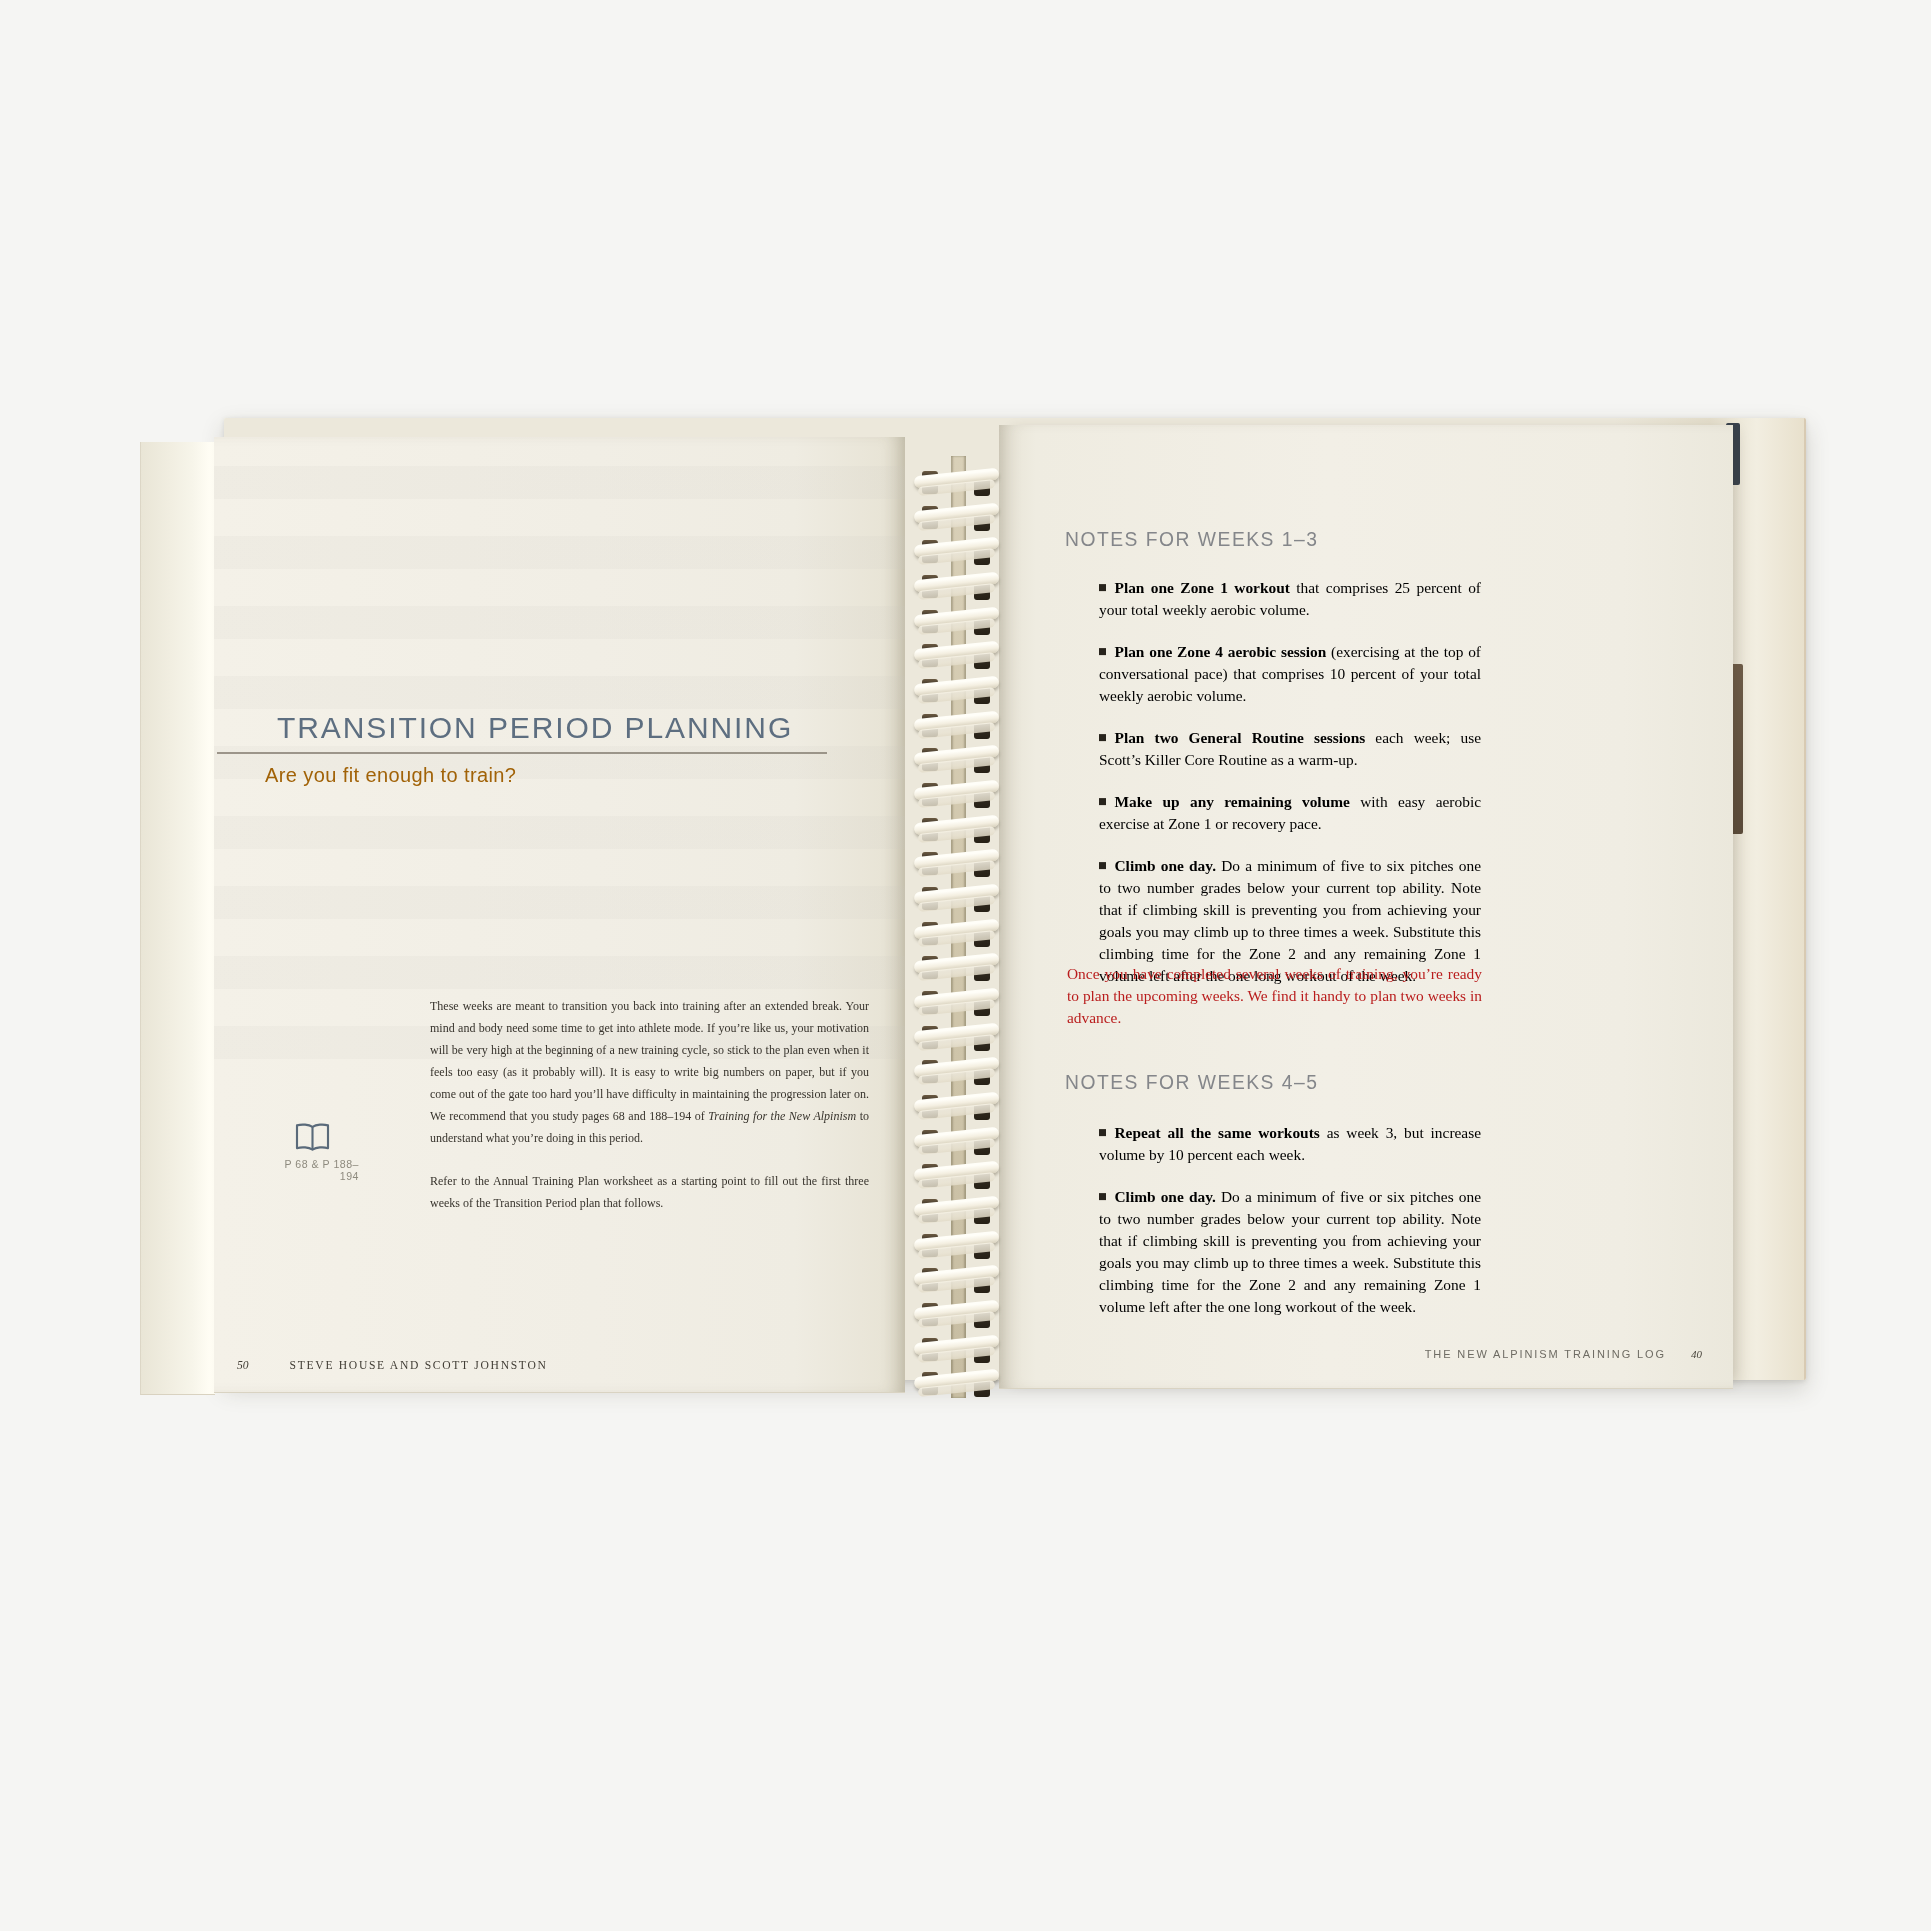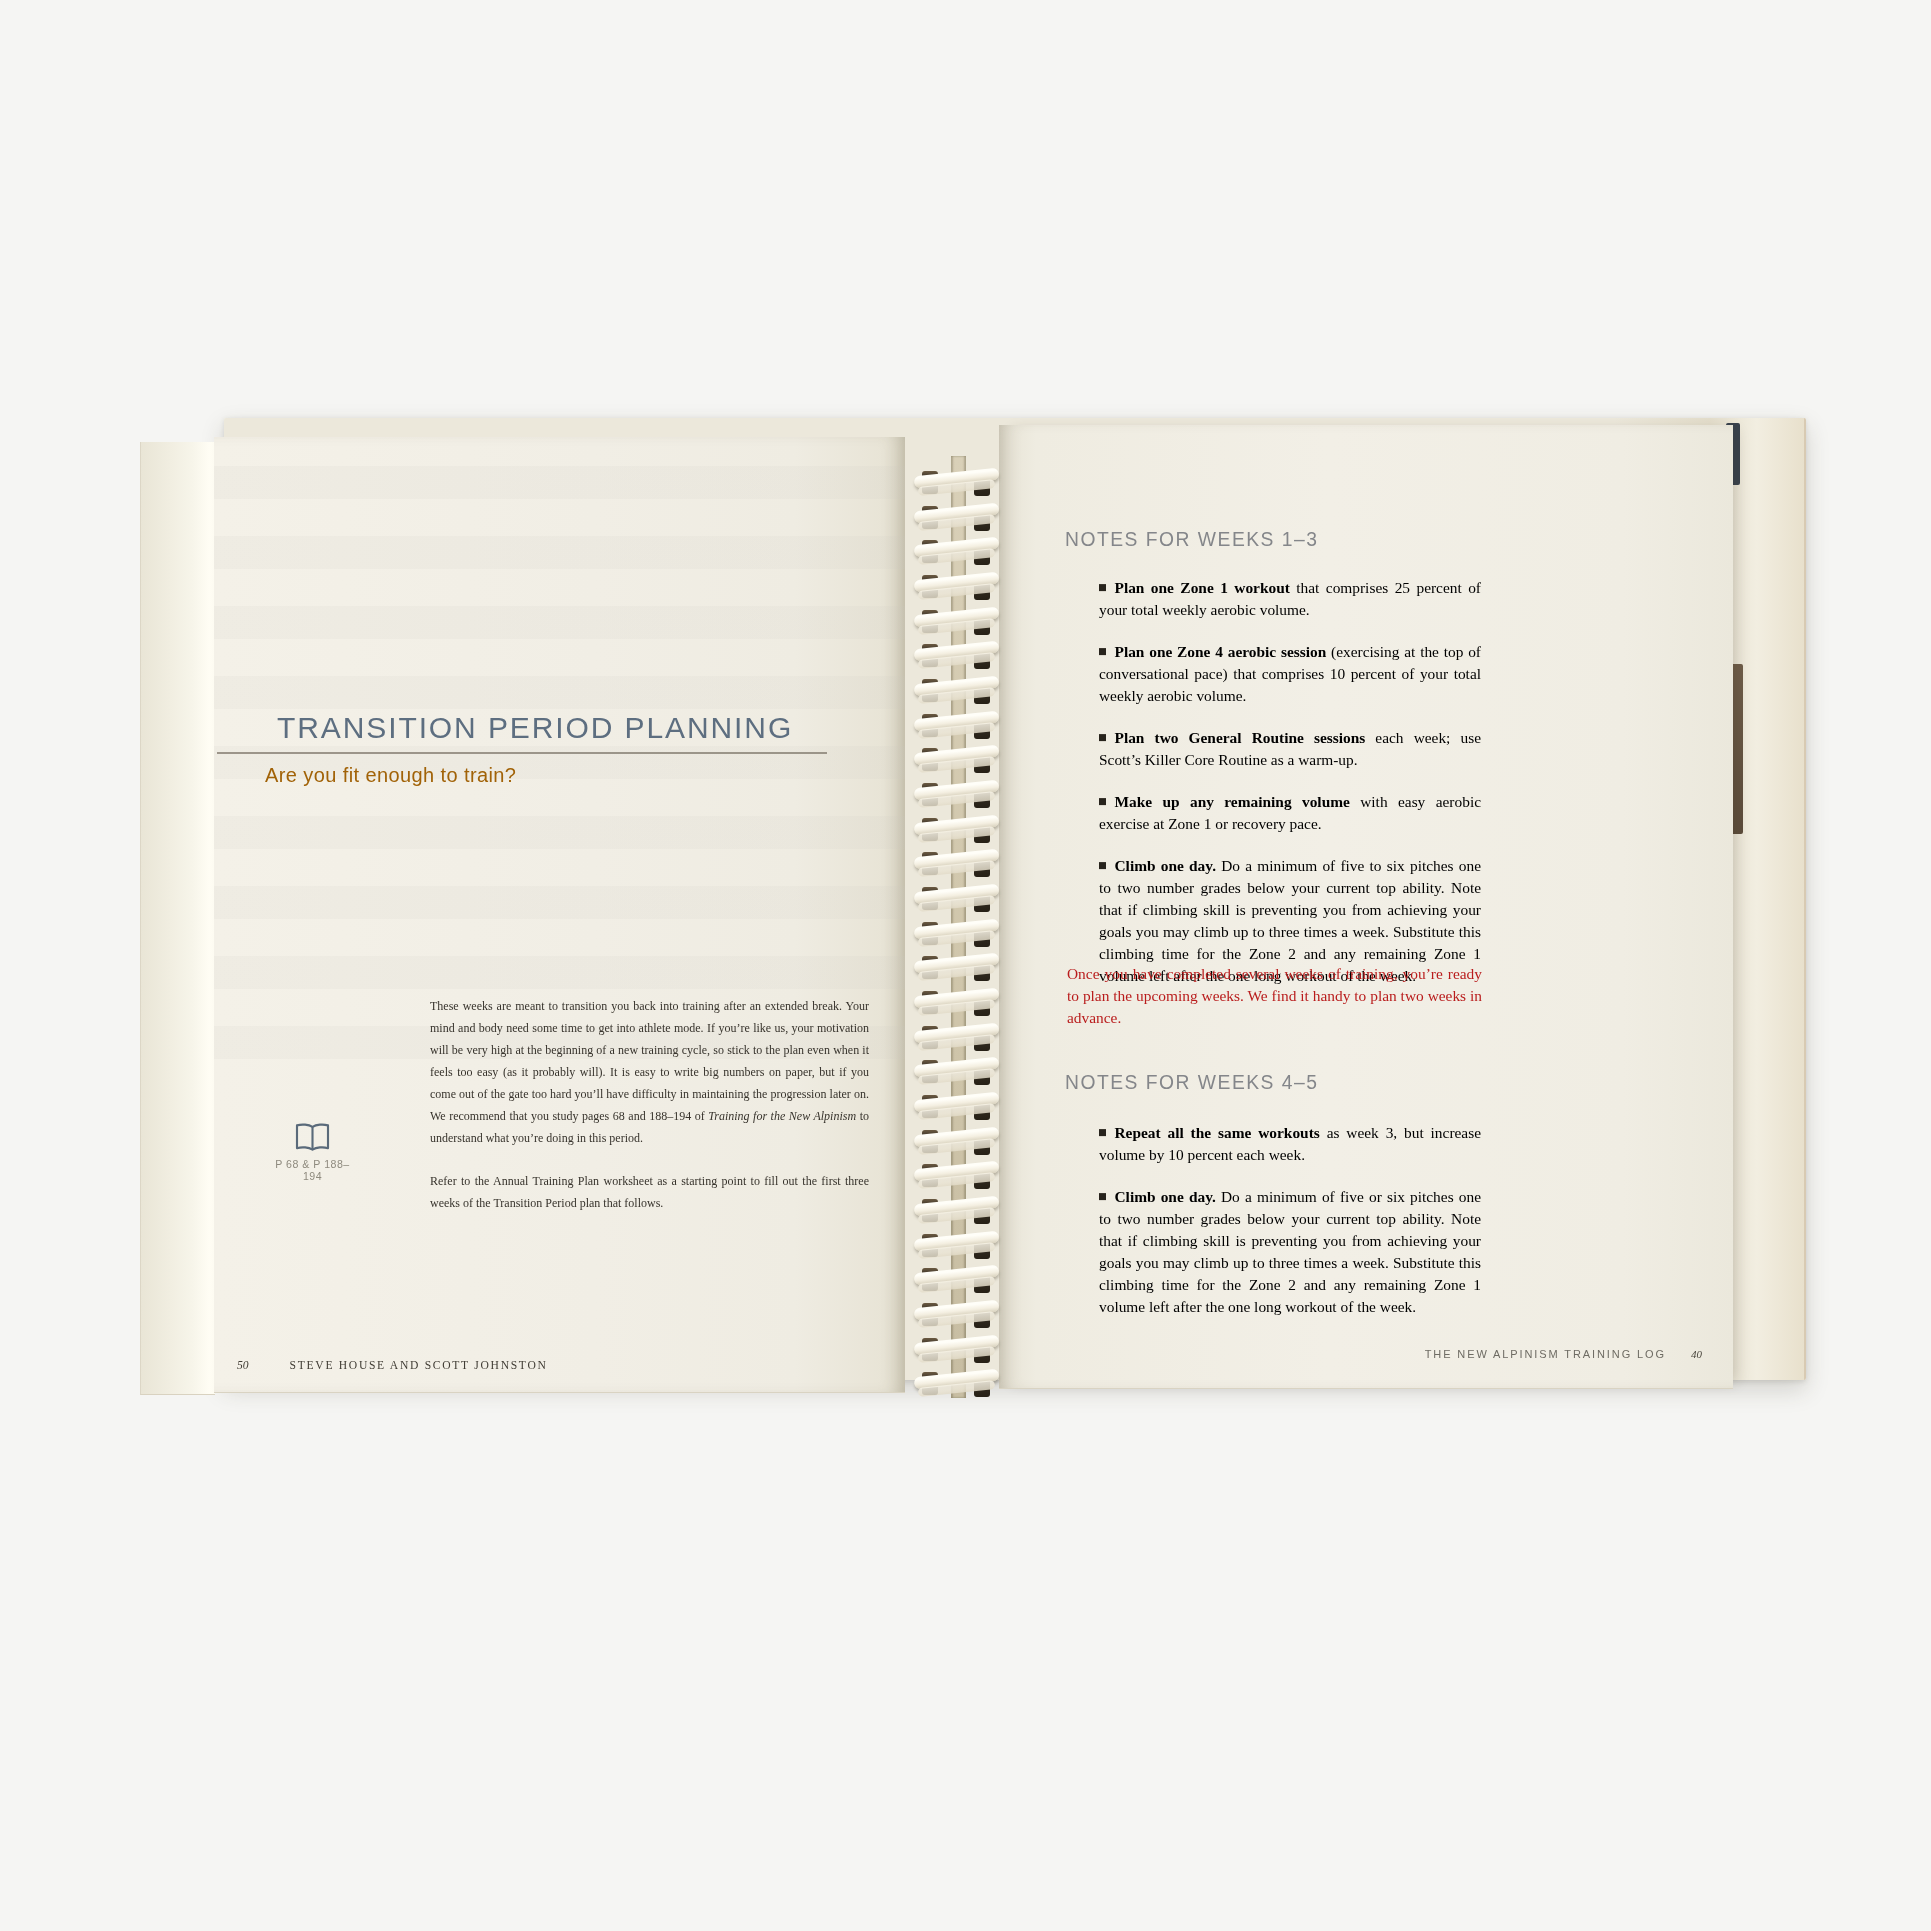--- a/index.html
+++ b/index.html
@@ -43,21 +43,21 @@
     background:linear-gradient(180deg,#f8f4e8,#e2dbc8);transform:rotate(-6deg);opacity:.85;}
   
   .lp-title{position:absolute;left:277px;top:711px;font-size:30px;letter-spacing:1.9px;
     color:#5d6e80;font-weight:400;}
   .lp-rule{position:absolute;left:217px;top:752px;width:610px;height:1.9px;background:#8d867a;opacity:.85;}
   .lp-subtitle{position:absolute;left:265px;top:764px;font-size:20px;letter-spacing:0.4px;color:#a16207;}
   .lp-body{position:absolute;left:430px;top:995px;width:439px;
     font-family:"Liberation Serif",serif;font-size:12px;line-height:22px;color:#37332c;
     text-align:justify;}
   .lp-body .para2{margin-top:21px;}
-  .lp-margin-note{position:absolute;left:266px;top:1122px;width:93px;text-align:center;}
+  .lp-margin-note{position:absolute;left:266px;top:1122px;width:93px;text-align:right;}
   .lp-margin-note svg{display:block;margin:0 auto;}
   .lp-margin-caption{margin-top:4.8px;font-size:10.6px;letter-spacing:0.5px;color:#8e8a7e;}
   .lp-footer{position:absolute;left:237px;top:1359px;width:628px;
     font-family:"Liberation Serif",serif;font-size:11.6px;letter-spacing:1.7px;color:#403c34;}
   .lp-footer .pagenum{font-style:italic;margin-right:41px;letter-spacing:0;}
   .rp-heading{position:absolute;left:1065px;font-size:19.3px;letter-spacing:1.5px;color:#84868a;}
   .rp-h1{top:529px;} .rp-h2{top:1072px;}
   .rp-bullets{position:absolute;left:1099px;width:382px;font-family:"Liberation Serif",serif;
     font-size:15.4px;line-height:22px;text-align:justify;}
   .rp-b1{top:577px;} .rp-b2{top:1122px;}

